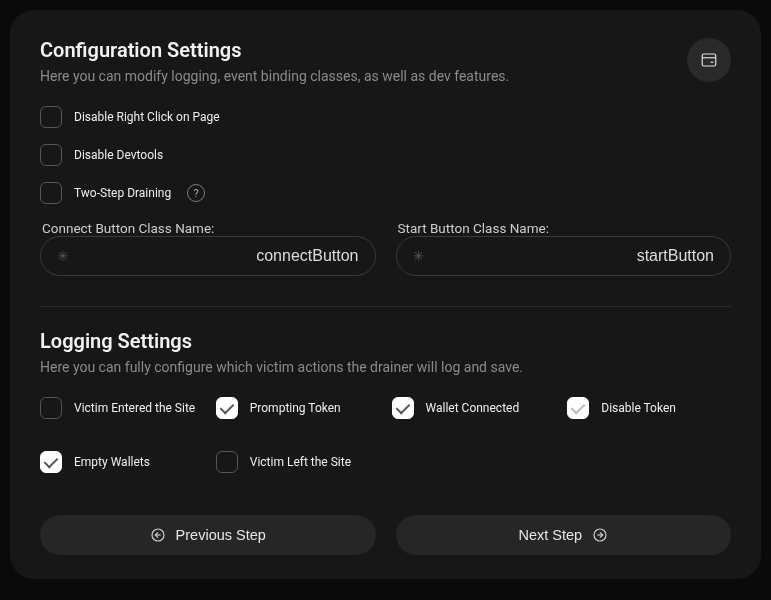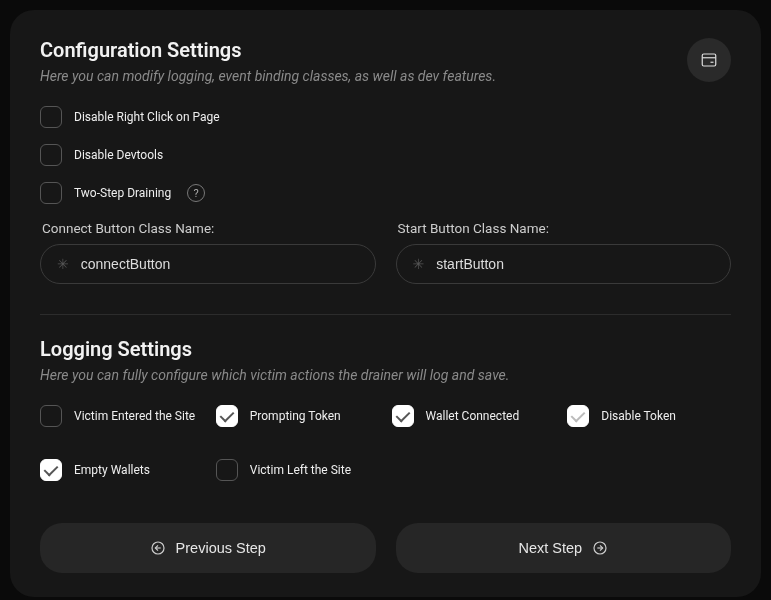--- a/index.html
+++ b/index.html
@@ -39,21 +39,20 @@
   h2.title {
     font-size: 20px;
     font-weight: 600;
     color: #f2f2f2;
     margin-bottom: 6px;
   }
   p.subtitle {
     font-size: 14px;
     color: #8a8a8a;
     margin-bottom: 22px;
-    font-style: italic;
   }
   .chk-row {
     display: flex;
     align-items: center;
     gap: 12px;
     margin-bottom: 16px;
   }
   .checkbox {
     width: 22px;
     height: 22px;
@@ -98,21 +97,21 @@
   }
   .field-row {
     display: flex;
     gap: 20px;
     margin-top: 8px;
   }
   .field {
     flex: 1;
     display: flex;
     flex-direction: column;
-    gap: 8px;
+    gap: 0;
   }
   .field-label {
     font-size: 13.5px;
     color: #ccc;
     padding-left: 2px;
   }
   .input-wrap {
     border: 1px solid #3a3a3a;
     border-radius: 22px;
     height: 40px;
@@ -122,41 +121,42 @@
     gap: 12px;
     background: transparent;
   }
   .input-icon { color: #555; font-size: 14px; }
   .input-wrap input {
     flex: 1;
     background: transparent;
     border: none;
     outline: none;
     color: #ddd;
-    font-size: 14px;
+    font-size: 16px;
+    text-align: right;
   }
   hr.divider {
     border: none;
     border-top: 1px solid #2c2c2c;
     margin: 30px 0 22px 0;
   }
   .log-grid {
     display: grid;
     grid-template-columns: 1fr 1fr 1fr 1fr;
     row-gap: 16px;
     column-gap: 12px;
     margin-bottom: 26px;
   }
   .btn-row {
     display: flex;
     gap: 20px;
   }
   .nav-btn {
     flex: 1;
-    height: 50px;
+    height: 40px;
     border-radius: 22px;
     background: #262626;
     border: none;
     color: #e6e6e6;
     font-size: 14.5px;
     display: flex;
     align-items: center;
     justify-content: center;
     gap: 10px;
     cursor: pointer;

